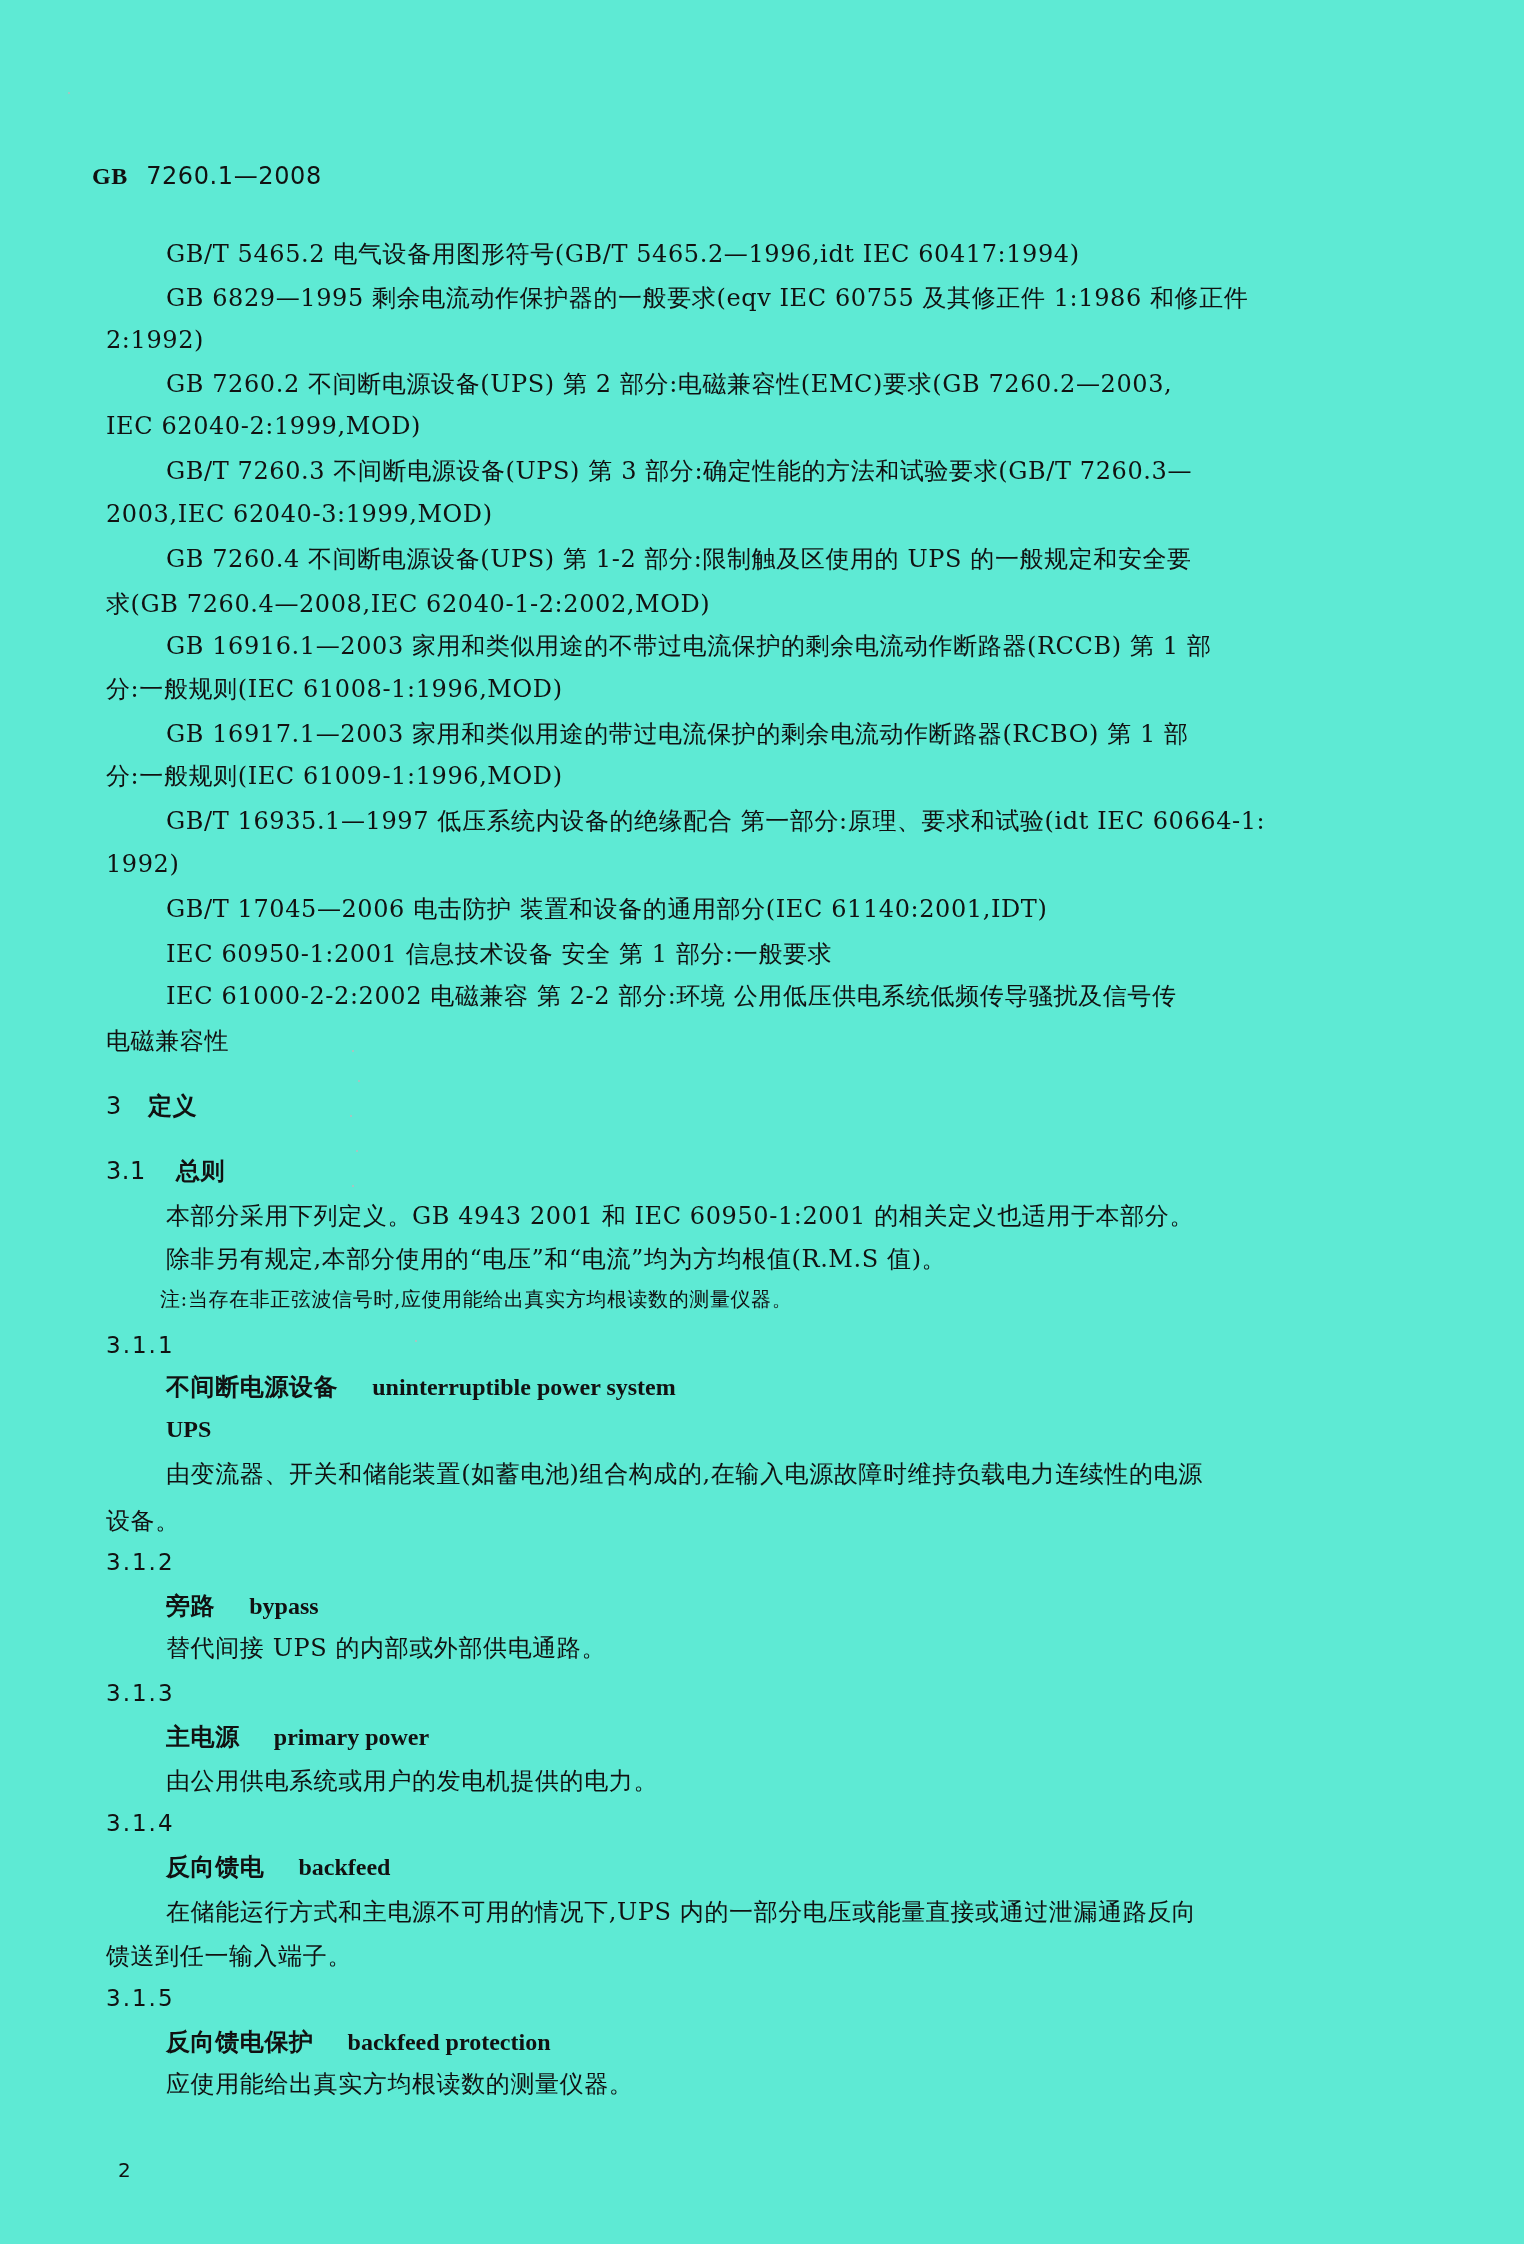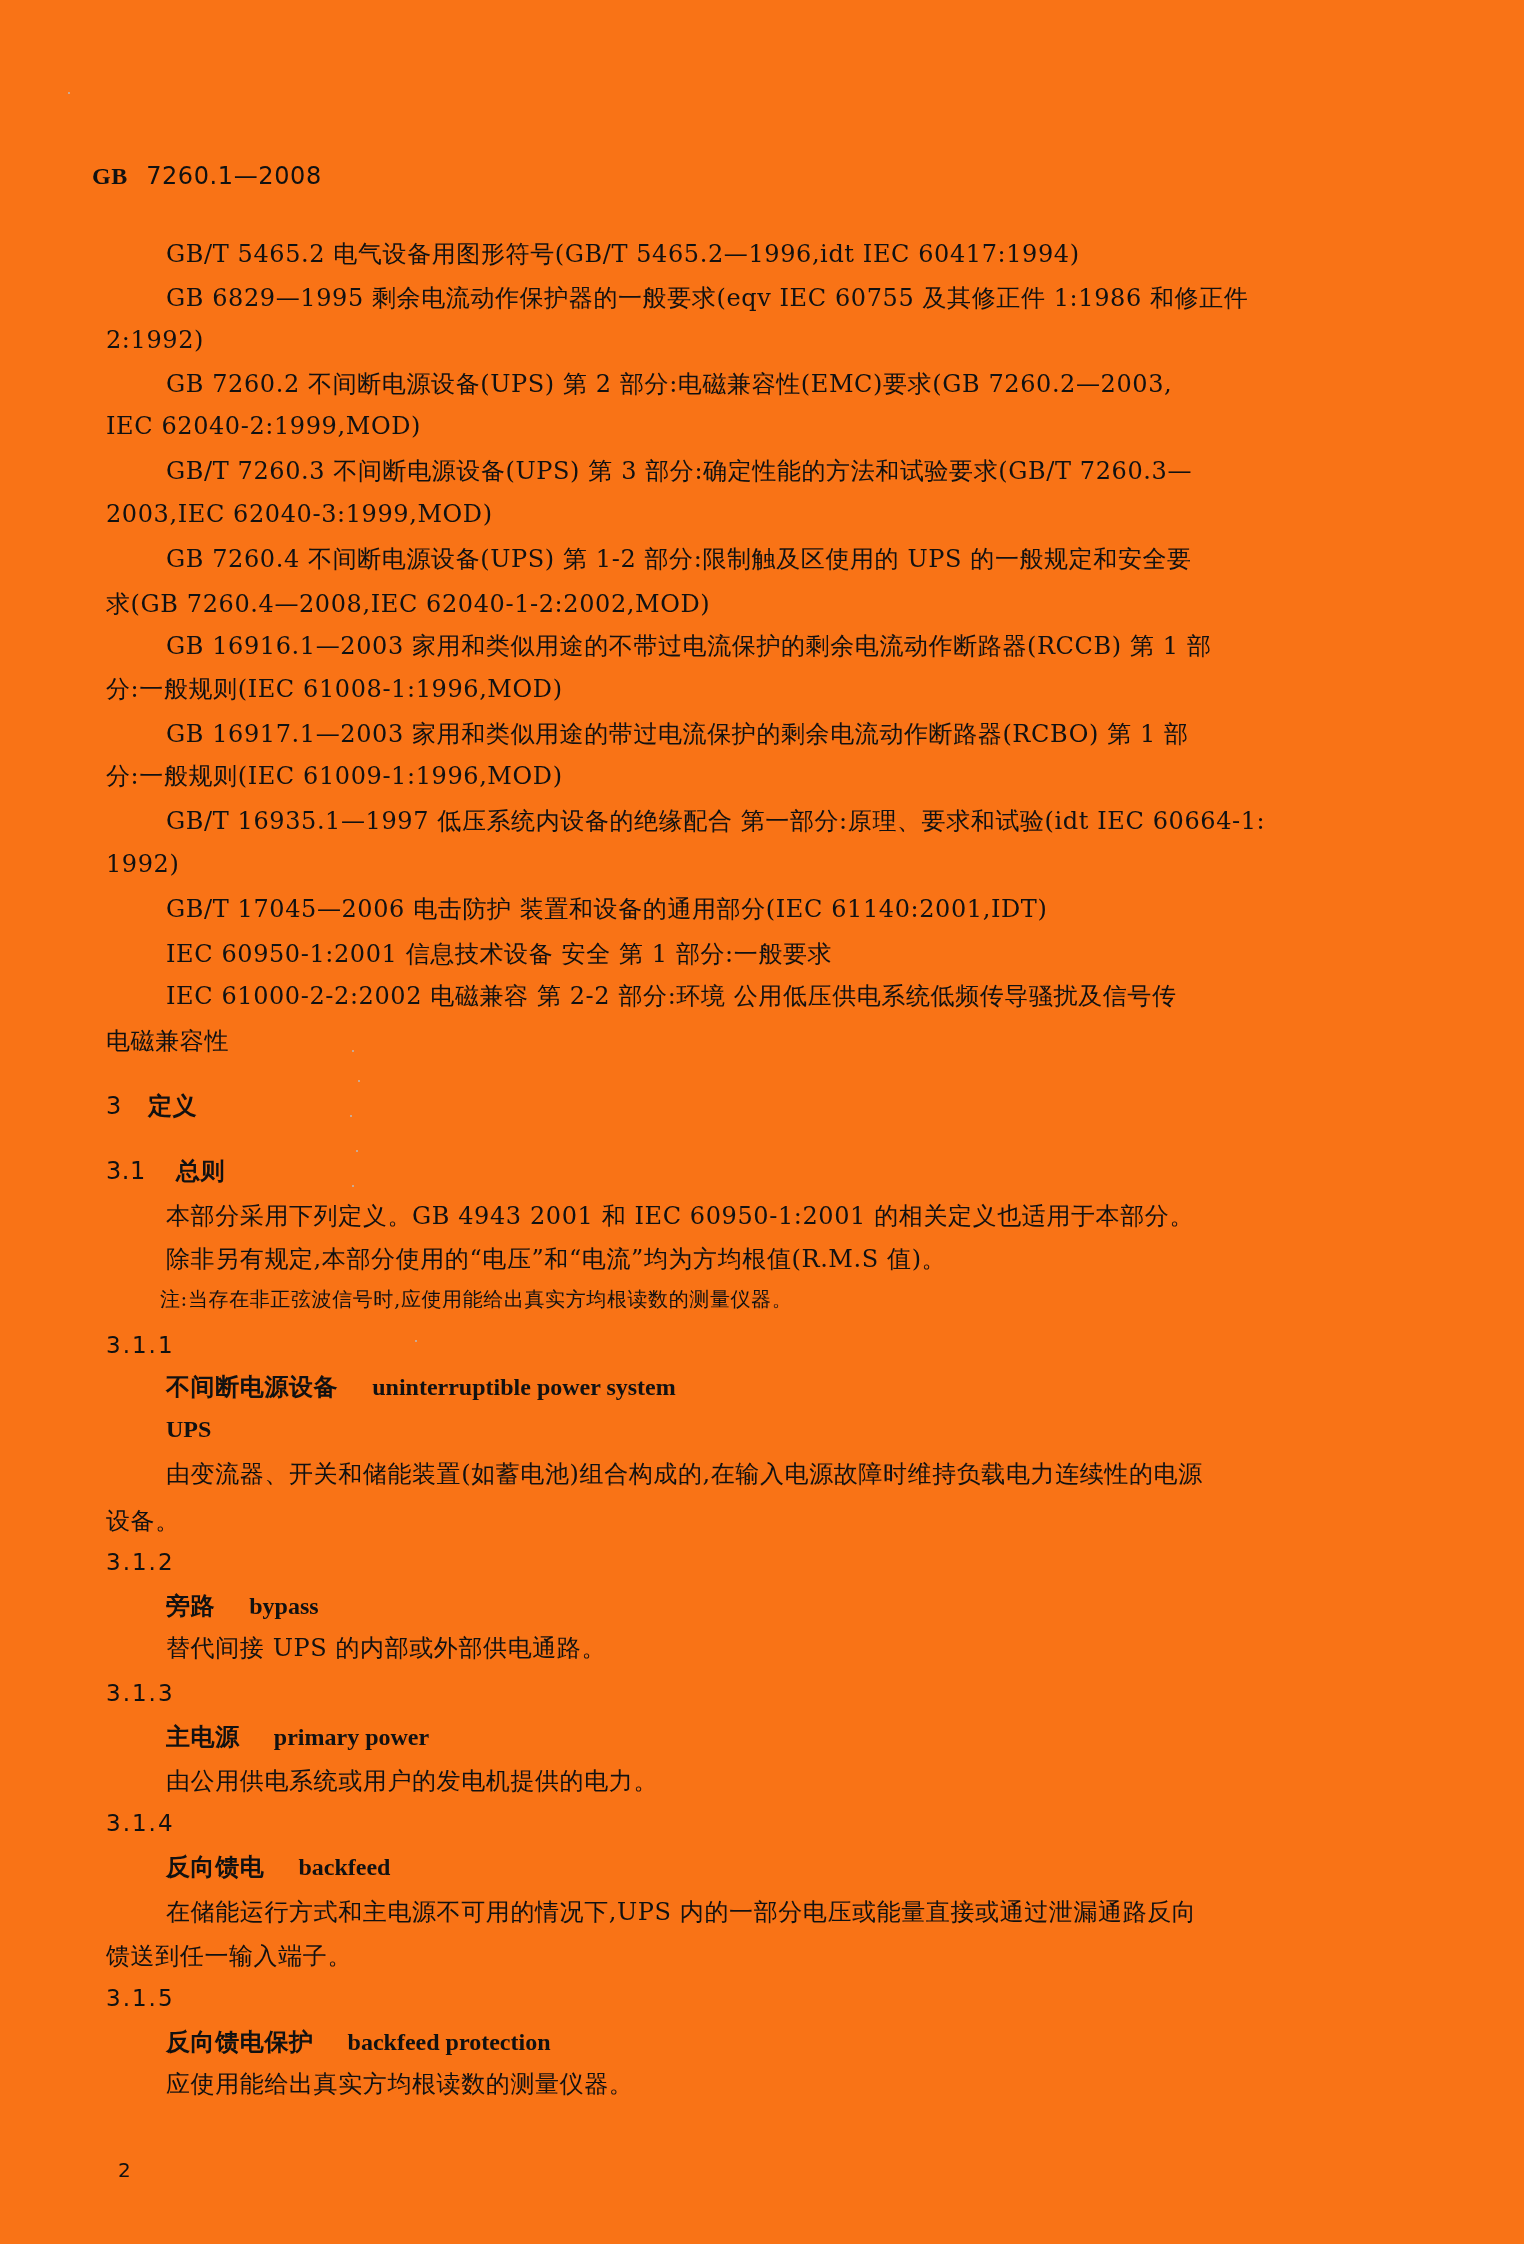--- a/index.html
+++ b/index.html
@@ -1,17 +1,17 @@
 <!DOCTYPE html>
 <html><head>
 <meta charset="utf-8">
 <style>
   html, body { margin: 0; padding: 0; background: #ffffff; }
   body { width: 1524px; height: 2244px; position: relative; overflow: hidden; color: #111; }
-  .page { position: absolute; left: 0; top: 0; width: 1524px; height: 2244px; background: #f97316; }
+  .page { position: absolute; left: 0; top: 0; width: 1524px; height: 2244px; background: #5eead4; }
   .ln { position: absolute; white-space: nowrap; height: 32px; line-height: 32px;
         font-family: "DejaVu Serif", "Liberation Serif", serif; font-size: 24px; letter-spacing: 0.6px; }
   .ind { left: 166px; }
   .cont { left: 106px; }
   .hdr { left: 92px; font-family: "DejaVu Sans", "Liberation Sans", sans-serif; font-size: 24px; }
   .hdr b { font-family: "Liberation Serif", serif; font-weight: bold; }
   .sec { left: 106px; font-family: "DejaVu Sans", "Liberation Sans", sans-serif; font-size: 24px; }
   .sec .t { font-weight: bold; margin-left: 26px; }
   .sub .t { margin-left: 30px; }
   .num { left: 106px; font-family: "DejaVu Sans", "Liberation Sans", sans-serif; font-size: 23px; letter-spacing: 2px; }

